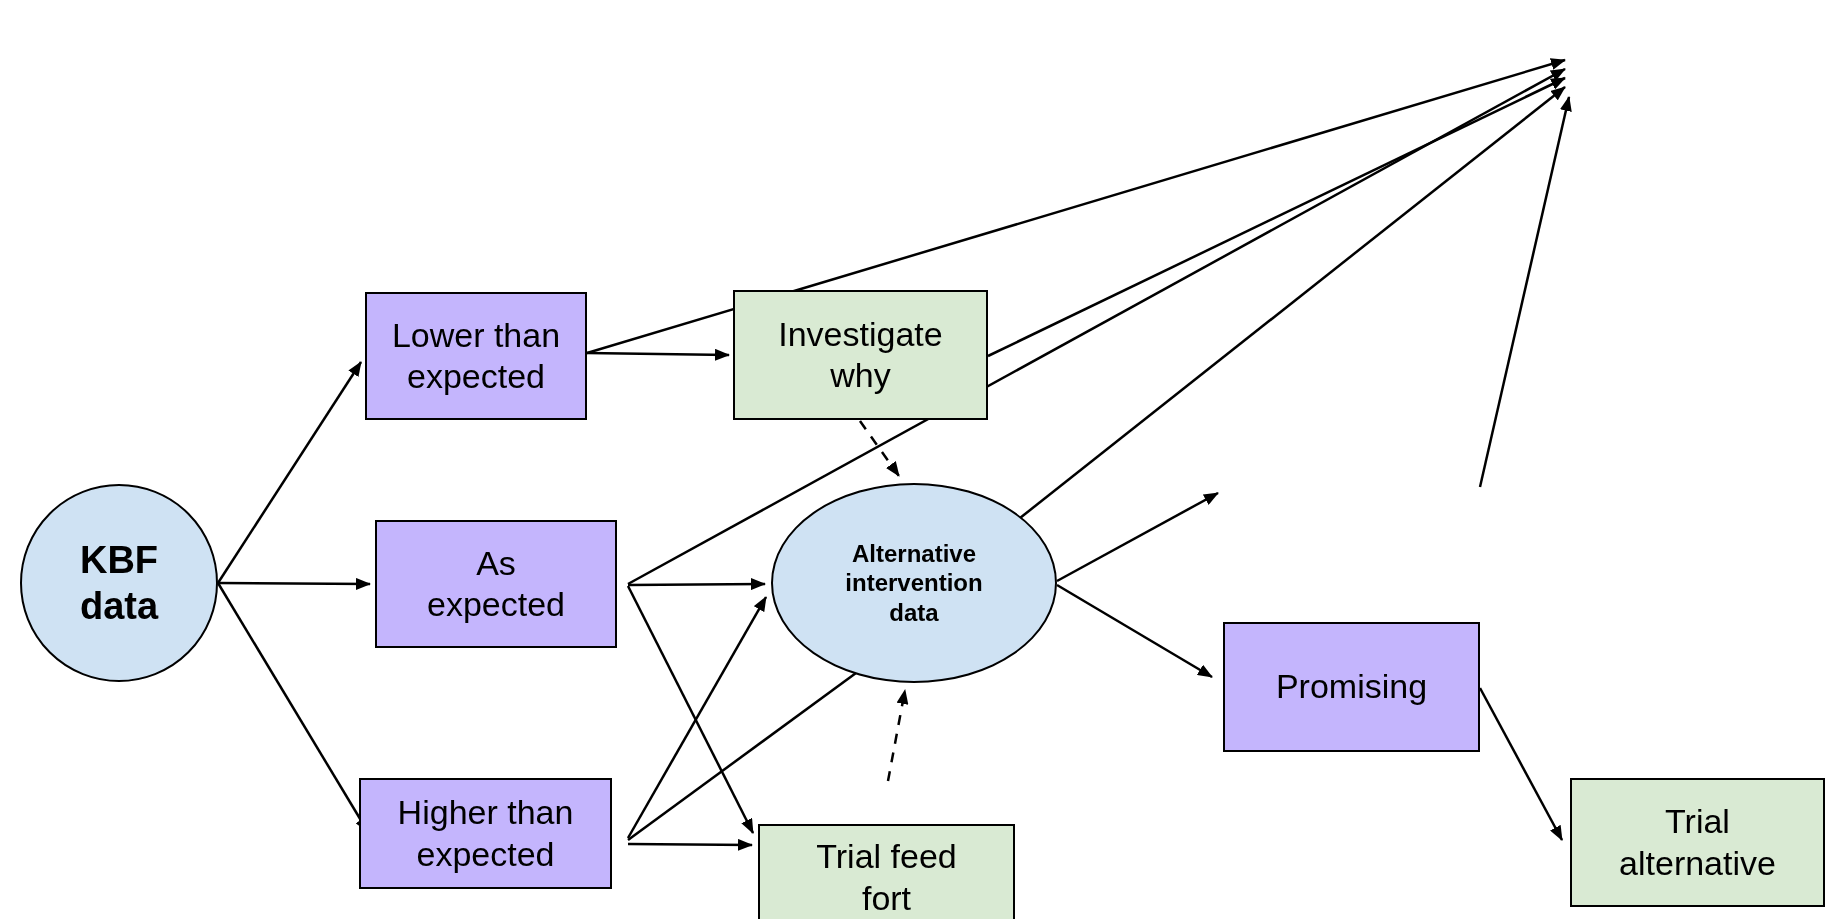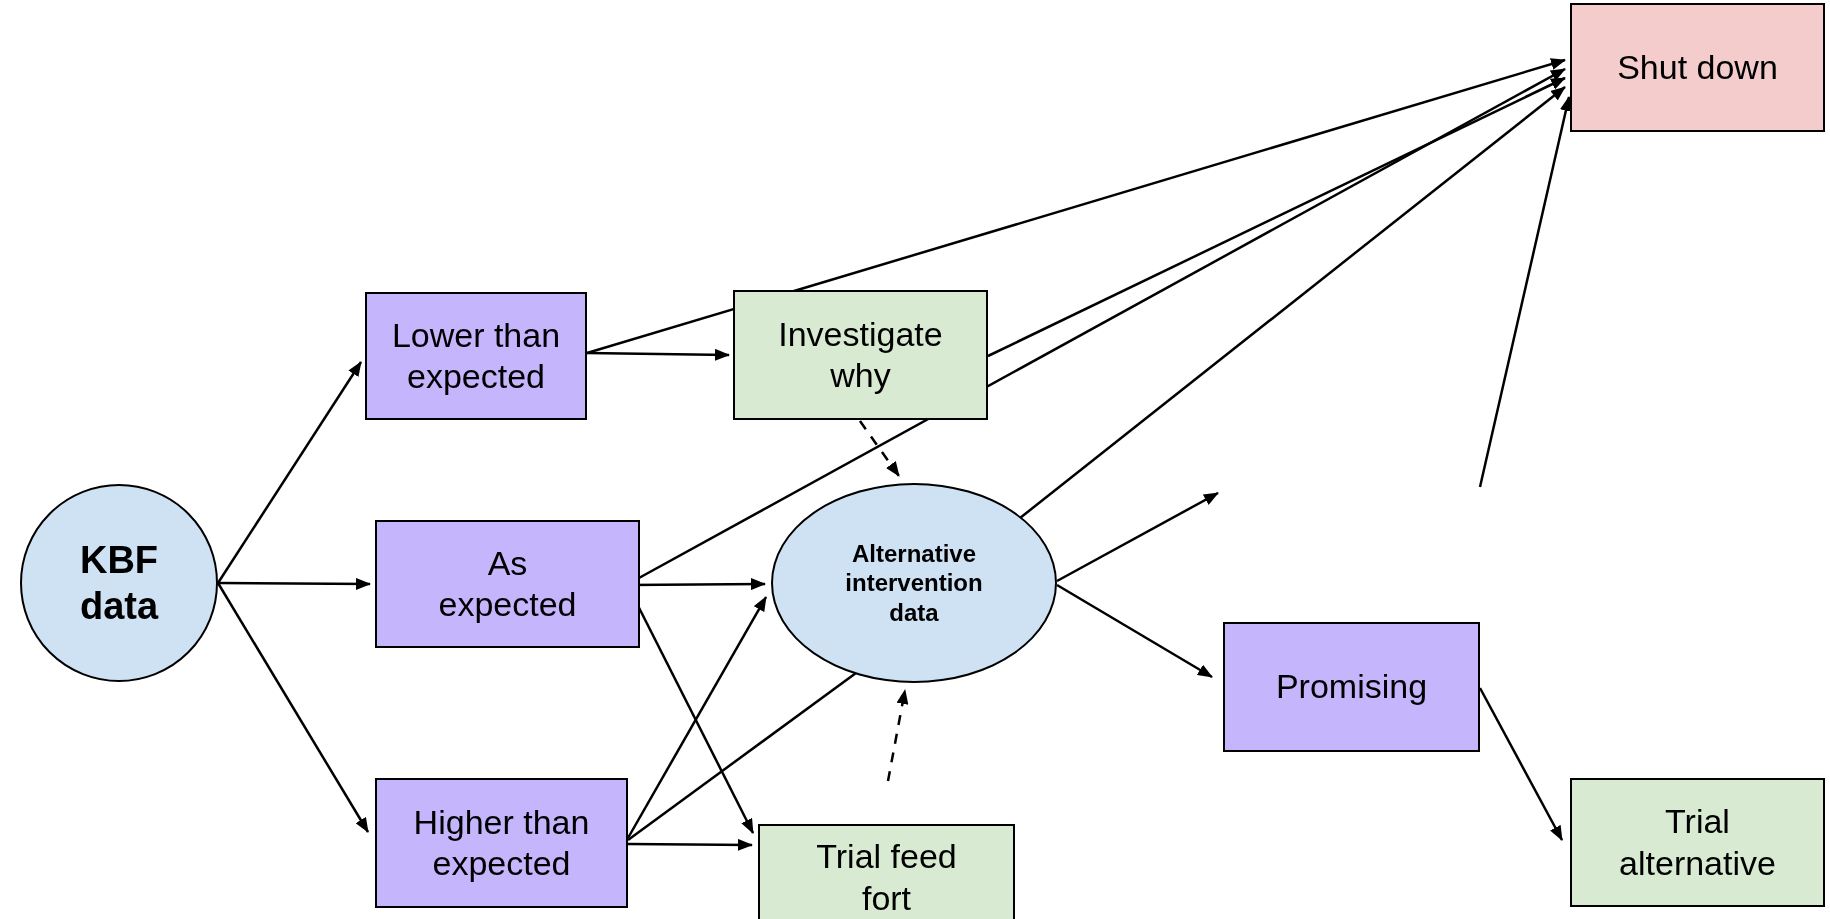--- a/index.html
+++ b/index.html
@@ -38,22 +38,22 @@
   .ellipse-node{ border-radius: 50%; font-size: 24px; }
 
   .fill-data     { background: #cfe2f3; font-weight: bold; }
   .fill-outcome  { background: #c4b5fd; }
   .fill-action   { background: #d9ead3; }
   .fill-terminal { background: #f4cccc; }
 
   
   #n-kbf        { left: 20px;   top: 484px; width: 198px; height: 198px; }
   #n-lower      { left: 365px;  top: 292px; width: 222px; height: 128px; }
-  #n-as         { left: 375px;  top: 520px; width: 265px; height: 128px; }
-  #n-higher     { left: 375px;  top: 778px; width: 253px; height: 130px; }
+  #n-as         { left: 375px;  top: 520px; width: 242px; height: 128px; }
+  #n-higher     { left: 359px;  top: 778px; width: 253px; height: 111px; }
   #n-invest     { left: 733px;  top: 290px; width: 255px; height: 130px; text-align: center; }
   #n-ellipse    { left: 771px;  top: 483px; width: 286px; height: 200px; }
   #n-tff        { left: 758px;  top: 824px; width: 257px; height: 107px; }
   #n-notprom    { left: 1223px; top: 425px; width: 257px; height: 128px; }
   #n-promising  { left: 1223px; top: 622px; width: 257px; height: 130px; }
   #n-shutdown   { left: 1570px; top: 3px;   width: 255px; height: 129px; }
   #n-trialalt   { left: 1570px; top: 778px; width: 255px; height: 129px; }
 </style>
 </head>
 <body>
@@ -115,18 +115,17 @@
   <div class="node ellipse-node fill-data" id="n-ellipse">Alternative
 intervention
 data</div>
 
   <div class="node rect-node fill-action" id="n-tff">Trial feed
 fort</div>
 
 
   <div class="node rect-node fill-outcome" id="n-promising">Promising</div>
 
-  <div class="node rect-node fill-terminal" id="n-shutdown">Shut down</div>
 
   <div class="node rect-node fill-action" id="n-trialalt">Trial
 alternative</div>
 
 </div>
 
 </body></html>

